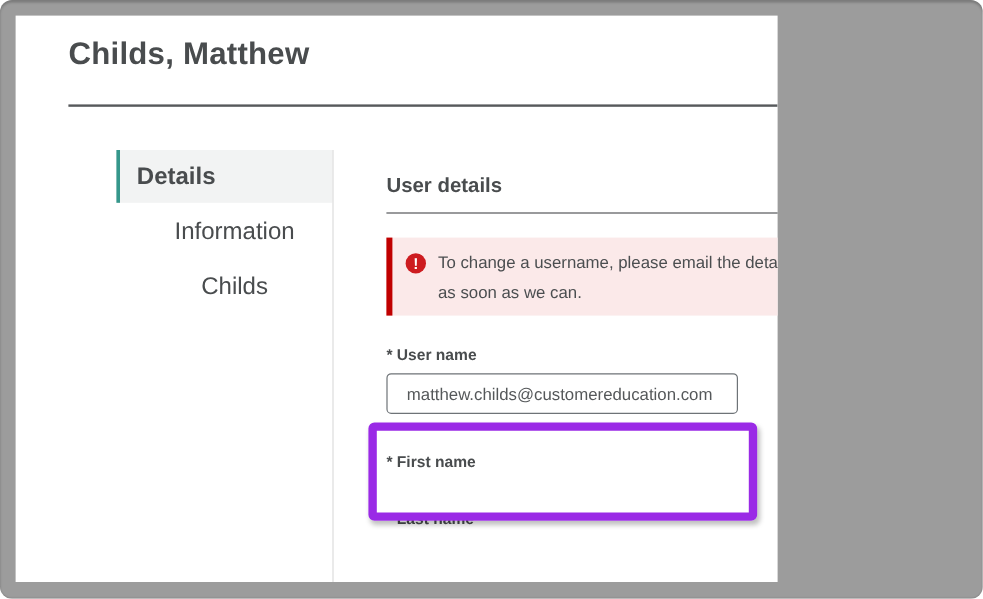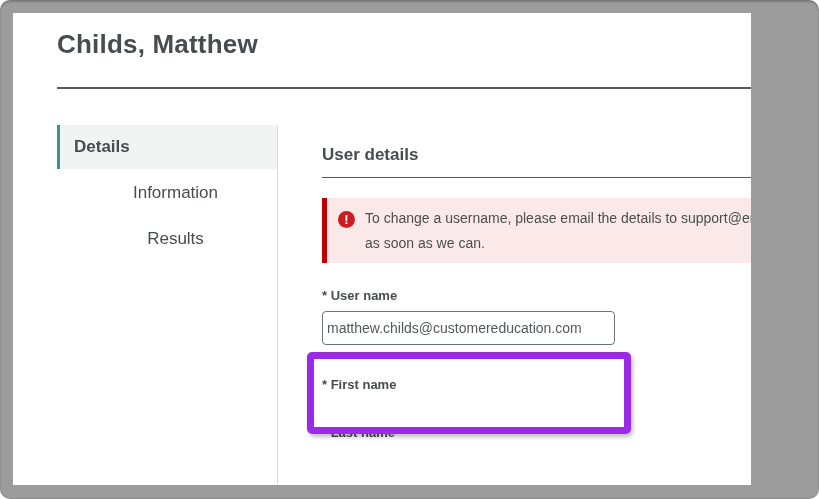--- a/index.html
+++ b/index.html
@@ -13,21 +13,21 @@
     width: 819px;
     height: 499px;
     background: #9c9c9c;
     border-radius: 10px;
     padding: 13px 17px 14px 13px;
     box-shadow: inset 0 2px 2px rgba(0,0,0,0.22), inset 0 -1px 1px rgba(0,0,0,0.10);
     overflow: hidden;
   }
   .page {
     position: relative;
-    width: 738px;
+    width: 635px;
     height: 472px;
     background: #ffffff;
     overflow: hidden;
   }
   .page-title {
     position: absolute;
     left: 44px;
     top: 16px;
     font-size: 26px;
     font-weight: bold;
@@ -47,24 +47,25 @@
     position: absolute;
     left: 44px;
     top: 112px;
     width: 220px;
   }
   .side-item {
     position: relative;
     height: 44px;
     line-height: 44px;
     padding-left: 14px;
-    font-size: 17px;
+    font-size: 20px;
     color: #494c4e;
     cursor: pointer;
     border-left: 3px solid transparent;
+    margin-left: 40px;
   }
   .side-item.active {
     background: #f2f3f3;
     border-left: 3px solid #35978b;
     font-weight: bold;
   }
   .side-item + .side-item { margin-top: 2px; text-align: center; }
   .side-divider {
     position: absolute;
     left: 264px;
@@ -122,21 +123,21 @@
     font-size: 13px;
     font-weight: bold;
     color: #494c4e;
     margin-bottom: 8px;
   }
   .field input {
     width: 293px;
     height: 34px;
     border: 1px solid #6e7377;
     border-radius: 4px;
-    padding: 0 4px;
+    padding: 0 16px;
     font-family: "Liberation Sans", sans-serif;
     font-size: 14px;
     color: #55585a;
     background: #ffffff;
     outline: none;
   }
   .field-first { margin-top: 32px; }
   .field-last  { margin-top: 33px; }
   
   .annotation {
@@ -162,21 +163,21 @@
     <div class="title-rule"></div>
 
     <nav class="sidebar">
       <div class="side-item active">
         <span>Details</span>
       </div>
       <div class="side-item">
         <span>Information</span>
       </div>
       <div class="side-item">
-        <span>Results</span>
+        <span>Childs</span>
       </div>
     </nav>
     <div class="side-divider"></div>
 
     <main class="main">
       <h2 class="section-title">User details</h2>
       <div class="section-rule"></div>
 
       <div class="alert">
         <span class="alert-icon">!</span>

